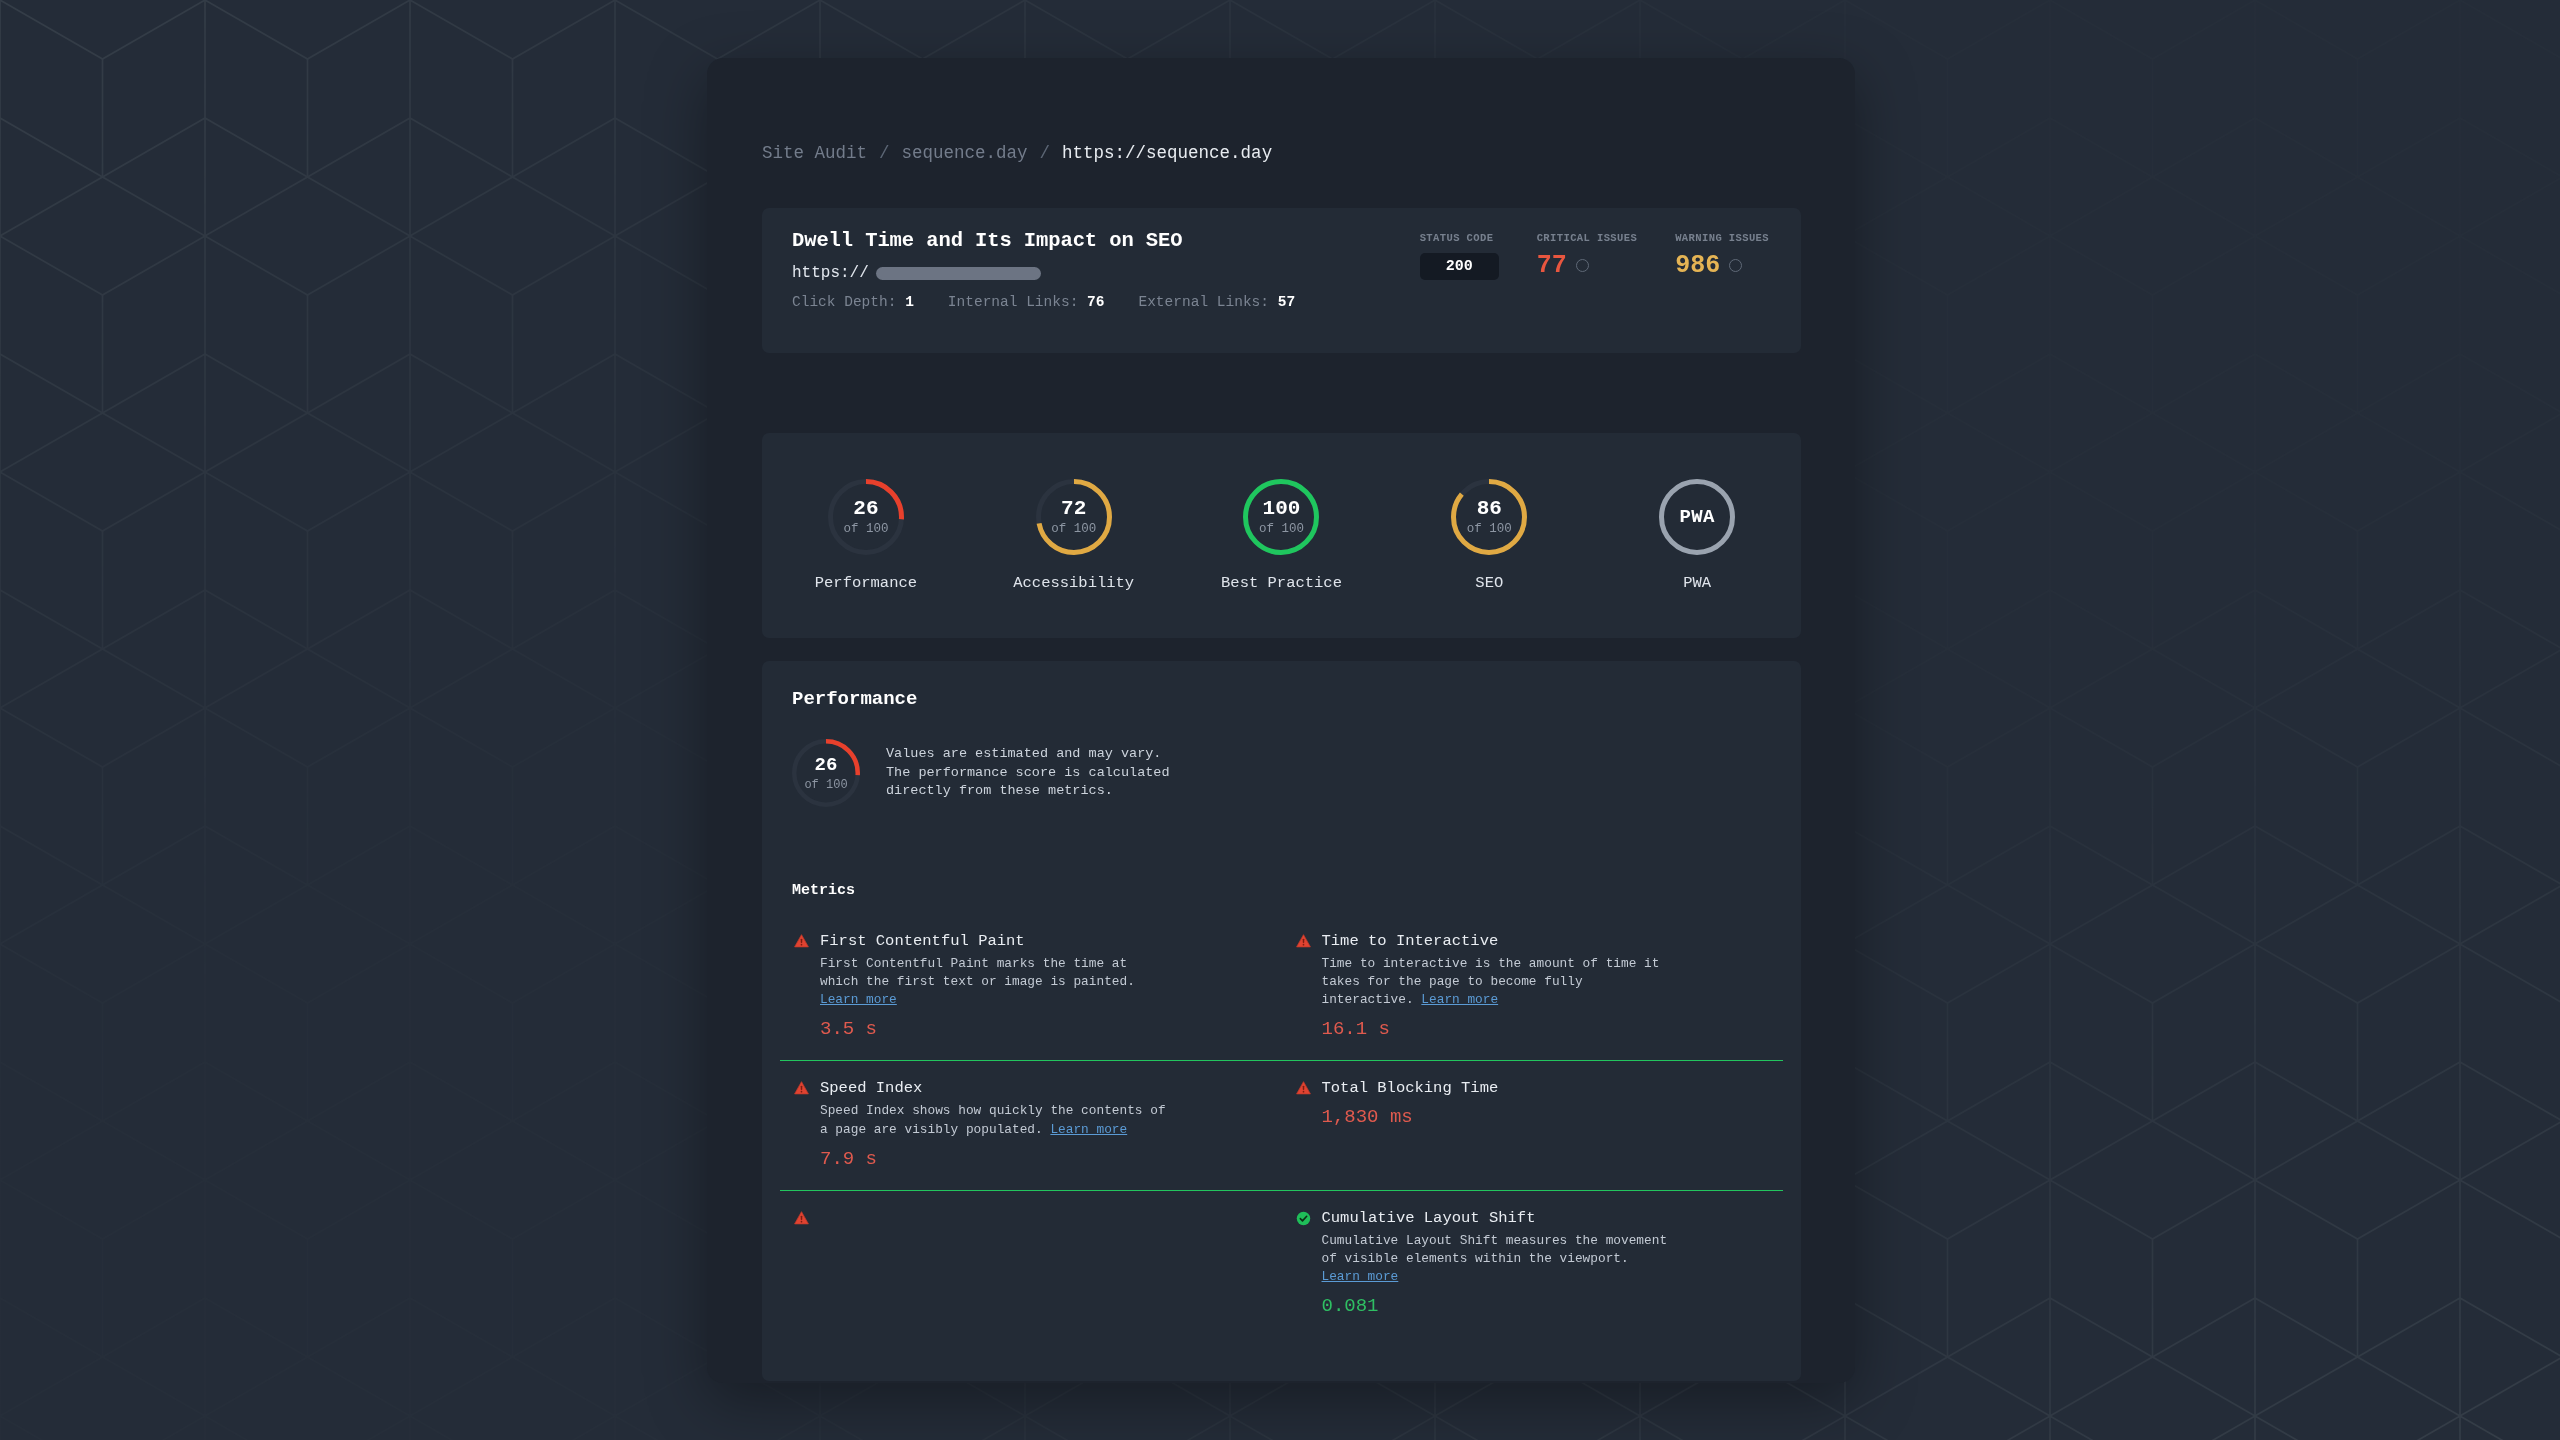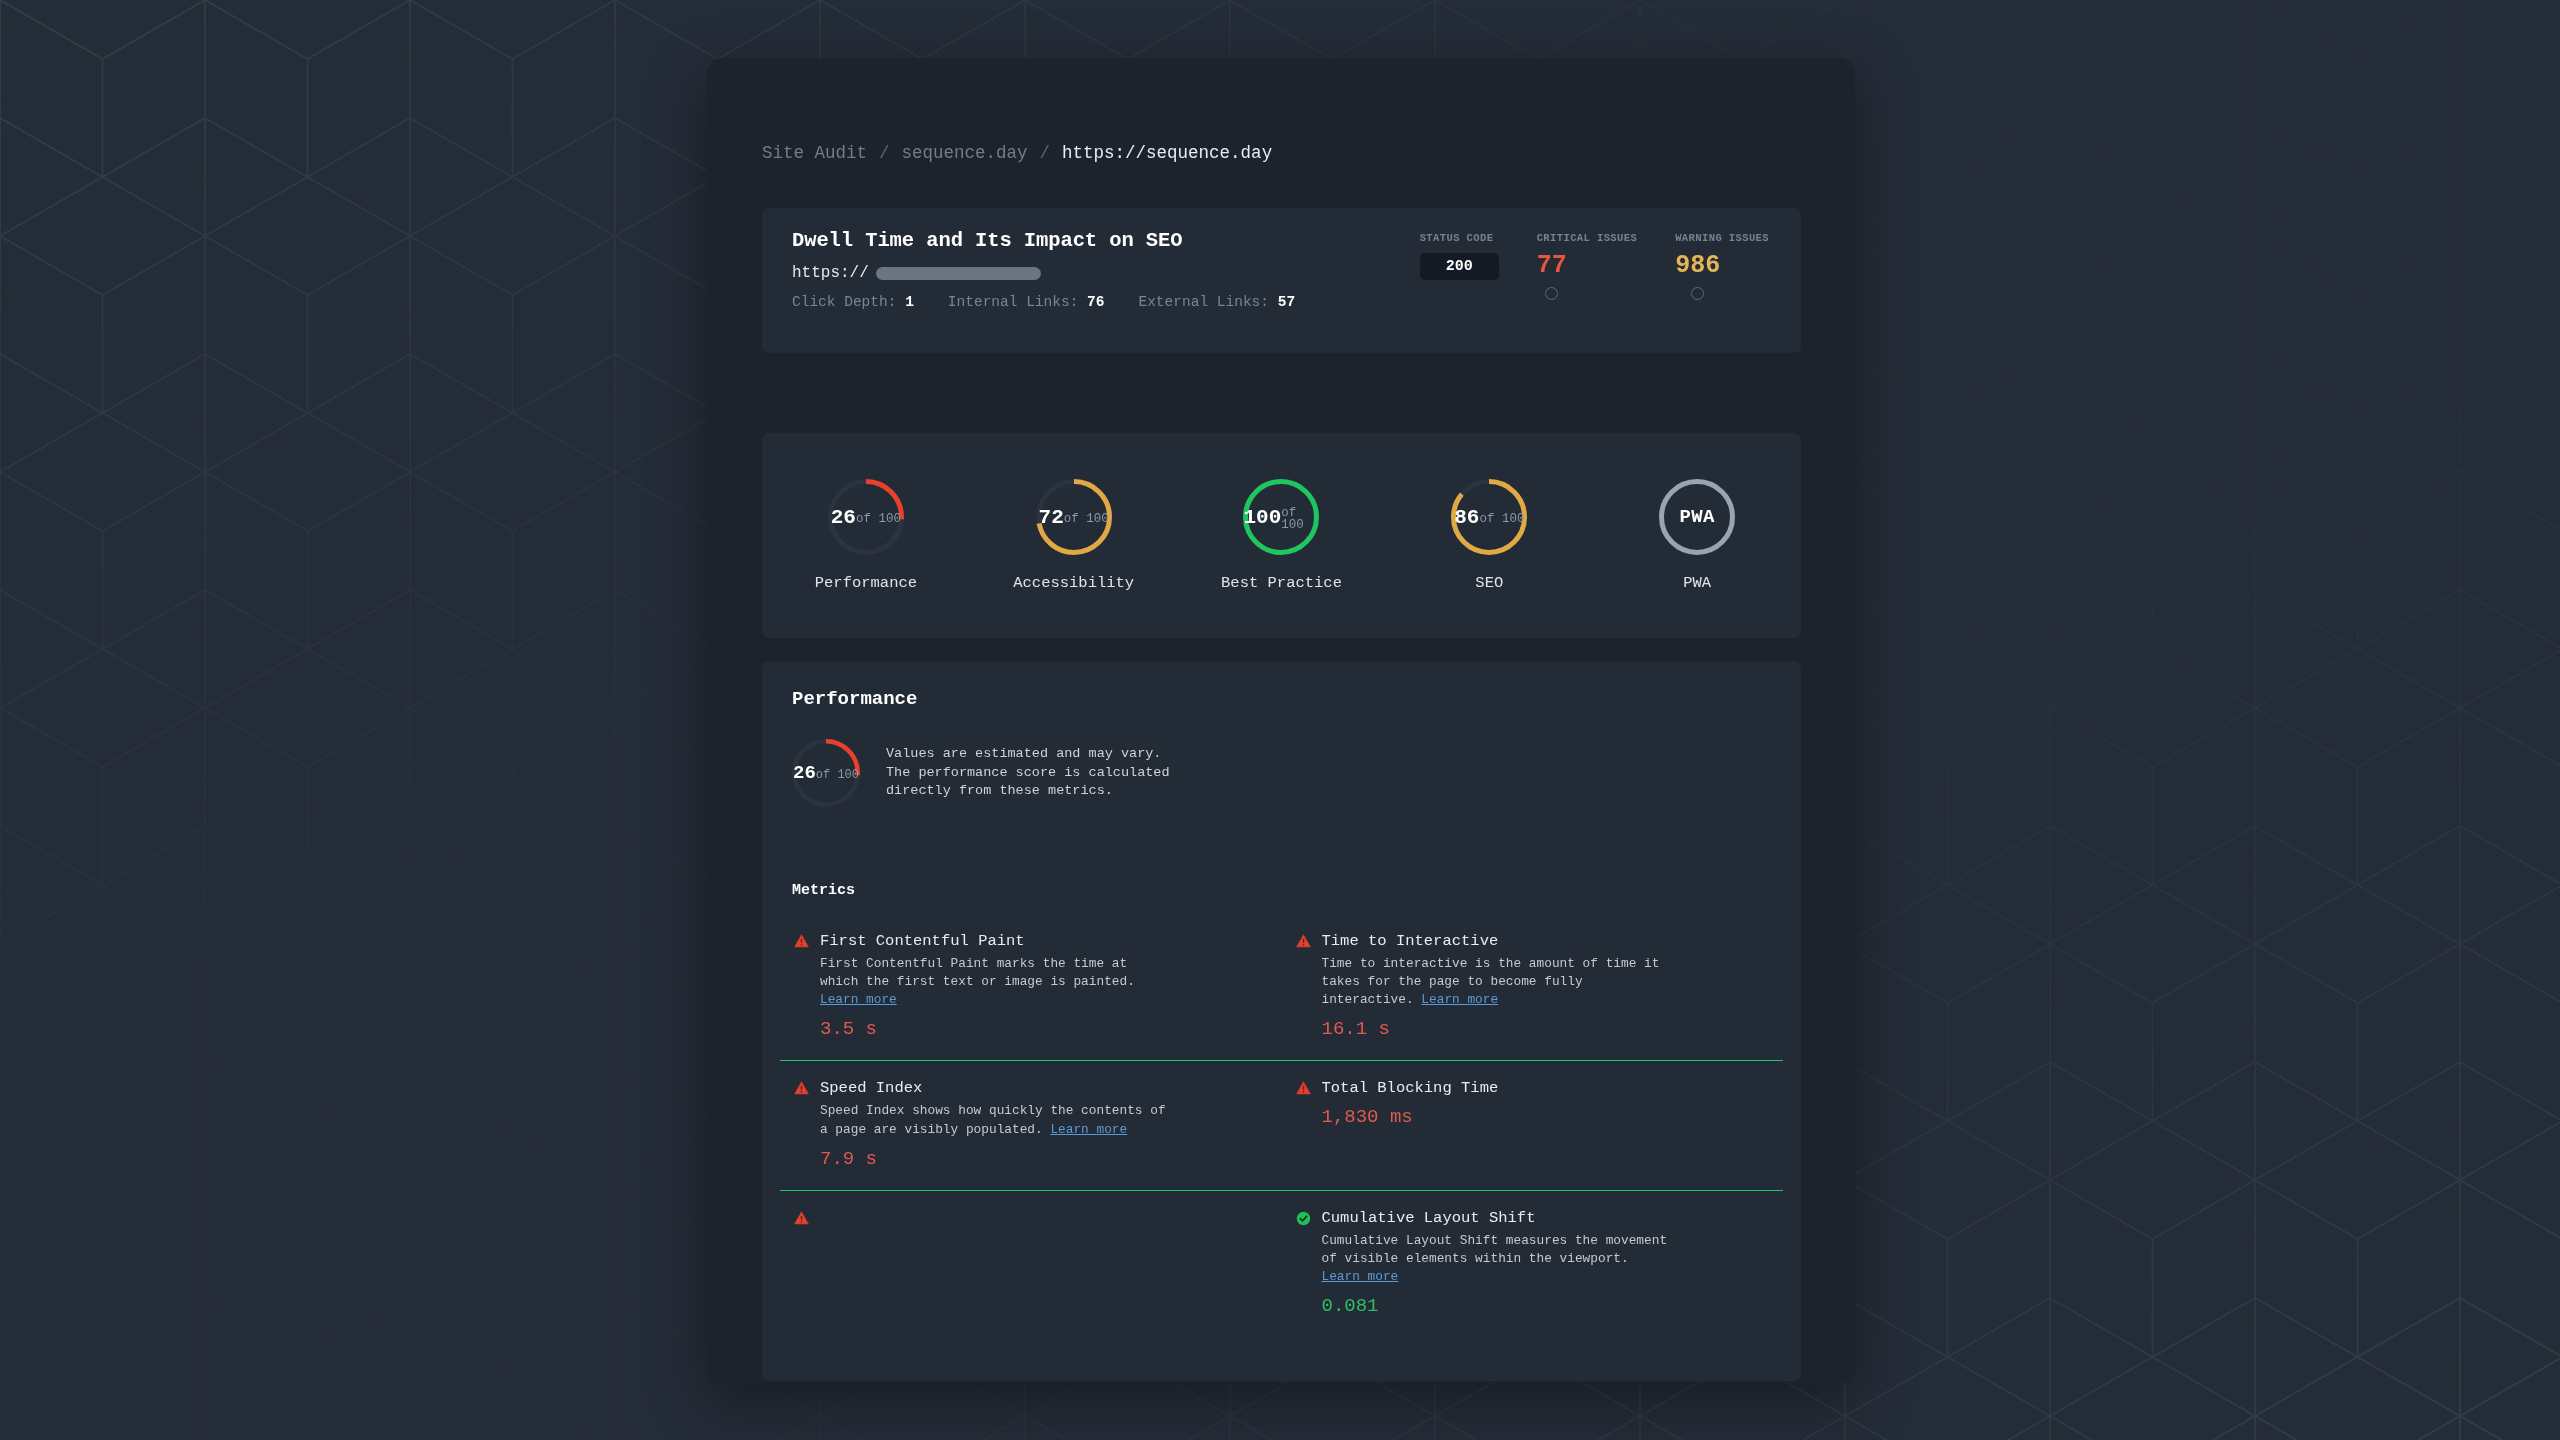--- a/index.html
+++ b/index.html
@@ -123,21 +123,21 @@
     white-space: nowrap;
   }
   .status-pill {
     background: #141a23;
     border-radius: 5px;
     padding: 5px 26px;
     font-size: 15px;
     font-weight: bold;
     color: #ffffff;
   }
-  .stat-value-row { display: flex; align-items: center; gap: 9px; flex-direction: column; }
+  .stat-value-row { display: flex; align-items: center; gap: 9px; }
   .stat-big { font-size: 25px; font-weight: bold; line-height: 1; }
   .stat-ring {
     width: 13px; height: 13px;
     border-radius: 50%;
     border: 1.6px solid #5f6977;
   }
 
   
   #scores-panel { top: 375px; height: 205px; }
   .scores-row {
@@ -152,21 +152,21 @@
     flex-direction: column;
     align-items: center;
     justify-content: center;
   }
   .gauge { position: relative; width: 76px; height: 76px; }
   .gauge svg { position: absolute; inset: 0; }
   .gauge-inner {
     position: absolute;
     inset: 0;
     display: flex;
-    flex-direction: row;
+    flex-direction: column;
     align-items: center;
     justify-content: center;
     line-height: 1;
   }
   .gauge-num {
     font-size: 21px;
     font-weight: bold;
     color: #ffffff;
   }
   .gauge-sub {

